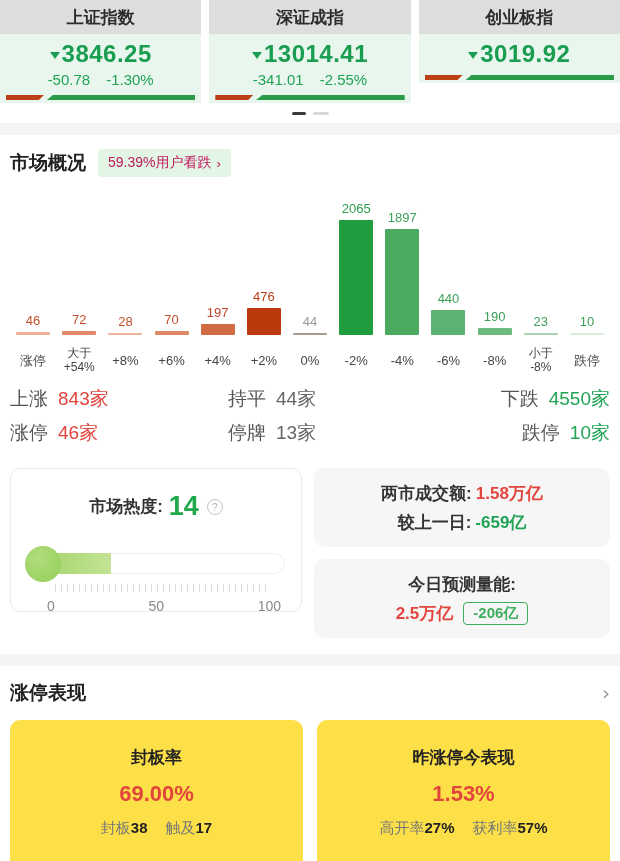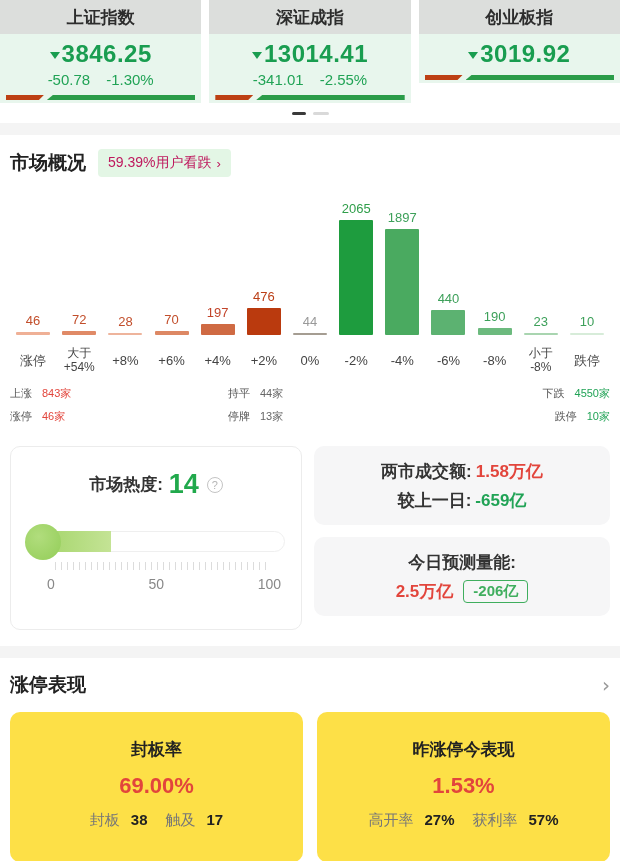--- a/index.html
+++ b/index.html
@@ -41,31 +41,31 @@
   
   .chart { display:flex; align-items:flex-end; margin-top:10px; }
   .chart-col { flex:1; display:flex; flex-direction:column; align-items:center; justify-content:flex-end; }
   .bar-area { display:flex; flex-direction:column; align-items:center; justify-content:flex-end; height:148px; width:100%; }
   .bar-val { font-size:13px; margin-bottom:4px; }
   .bar { width:34px; border-radius:1px; }
   .cat-lbl { height:38px; display:flex; align-items:center; justify-content:center; text-align:center;
     font-size:13px; color:#444; line-height:1.15; white-space:pre-line; margin-top:7px; }
 
   
-  .stats { display:grid; grid-template-columns:1fr 1fr 1fr; row-gap:8px; margin-top:6px; font-size:11px; }
+  .stats { display:grid; grid-template-columns:1fr 1fr 1fr; row-gap:8px; margin-top:6px; font-size:19px; }
   .stat-cell { display:flex; gap:10px; }
   .stat-cell.a0 { justify-content:flex-start; }
   .stat-cell.a1 { justify-content:flex-start; padding-left:18px; }
   .stat-cell.a2 { justify-content:flex-end; }
   .stat-cell .lbl { color:#555; }
   .c-red { color:#e2453c; } .c-green { color:#21a356; } .c-gray { color:#666; }
 
   
   .panels { display:flex; gap:12px; margin-top:22px; }
-  .heat-panel { width:292px; height:184px; background:#fff; border:1px solid #ececec; border-radius:10px;
+  .heat-panel { width:292px; height:144px; background:#fff; border:1px solid #ececec; border-radius:10px;
     padding:22px 14px 3px 14px; }
   .heat-title { display:flex; align-items:center; justify-content:center; gap:6px; }
   .heat-label { font-size:17px; font-weight:bold; color:#333; }
   .heat-value { font-size:27px; font-weight:bold; color:#21a94c; }
   .q-icon { width:16px; height:16px; border:1px solid #c4c4c4; border-radius:50%; color:#b5b5b5;
     font-size:11px; display:flex; align-items:center; justify-content:center; cursor:pointer; margin-left:2px; }
   .gauge { position:relative; margin-top:24px; height:36px; }
   .gauge-track { position:absolute; left:16px; right:2px; top:7px; height:21px; background:#fff;
     border:1px solid #efefef; border-radius:11px; }
   .gauge-fill { position:absolute; left:16px; top:7px; height:21px; border-radius:11px 0 0 11px;
@@ -88,21 +88,21 @@
   
   .limit-head { display:flex; align-items:center; justify-content:space-between; margin-top:14px; }
   .chevron-right { color:#9a9a9a; font-size:20px; cursor:pointer; font-family:"DejaVu Sans",sans-serif; }
   .limit-cards { display:grid; grid-template-columns:1fr 1fr; gap:14px; margin-top:14px; }
   .limit-card { background:#fde047; border-radius:10px; height:150px; display:flex; flex-direction:column;
     align-items:center; justify-content:center; gap:12px; cursor:pointer; padding-bottom:6px; }
   .limit-card .t { font-size:17px; font-weight:bold; color:#222; }
   .limit-card .v { font-size:22px; font-weight:bold; color:#e2453c; }
   .limit-card .sub { display:flex; gap:18px; font-size:15px; }
   .limit-card .sub .lbl { color:#777; }
-  .limit-card .sub .num { color:#222; font-weight:bold; margin-left:11px; }
+  .limit-card .sub .num { color:#222; font-weight:bold; margin-left:0; }
 </style>
 </head>
 <body>
 
 <div class="index-cards">
   <div class="index-card">
     <div class="hd">上证指数</div>
     <div class="bd">
       <div class="price-row">
         <span class="tri-down"></span>

